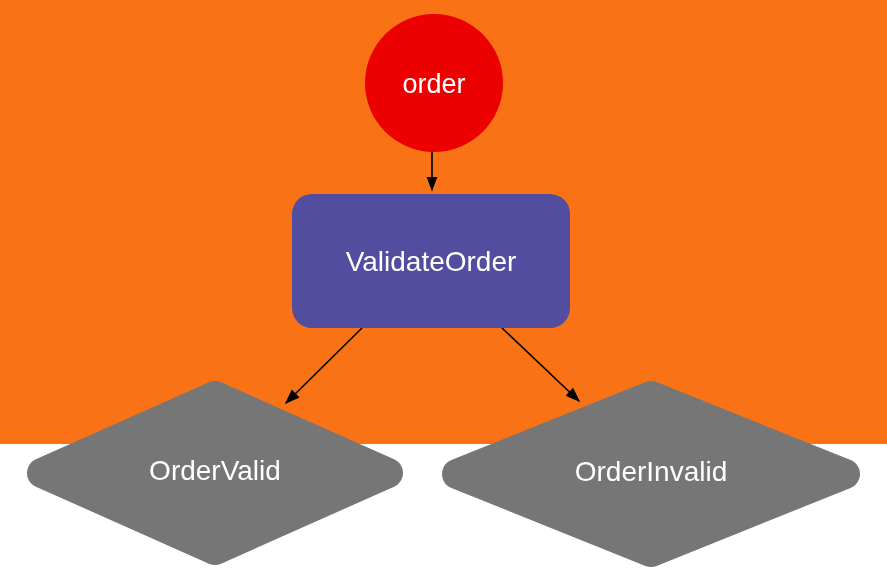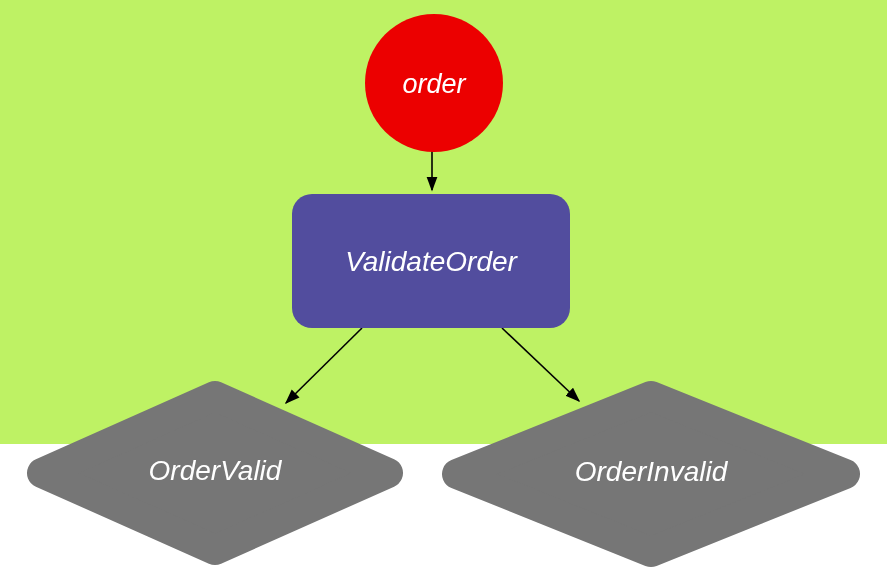--- a/index.html
+++ b/index.html
@@ -7,22 +7,21 @@
     padding: 0;
     background: #ffffff;
     width: 887px;
     height: 588px;
     overflow: hidden;
   }
   .canvas {
     position: relative;
     width: 887px;
     height: 444px;
-    background: #bef264;
-    font-style: italic;
+    background: #f97316;
   }
   svg text {
     font-family: "Liberation Sans", "DejaVu Sans", sans-serif;
     text-anchor: middle;
     dominant-baseline: central;
   }
   .node-label { font-size: 28px; }
   .event-label { font-size: 27px; }
   .edge-line { fill: none; stroke-width: 1.6px; }
 </style>

